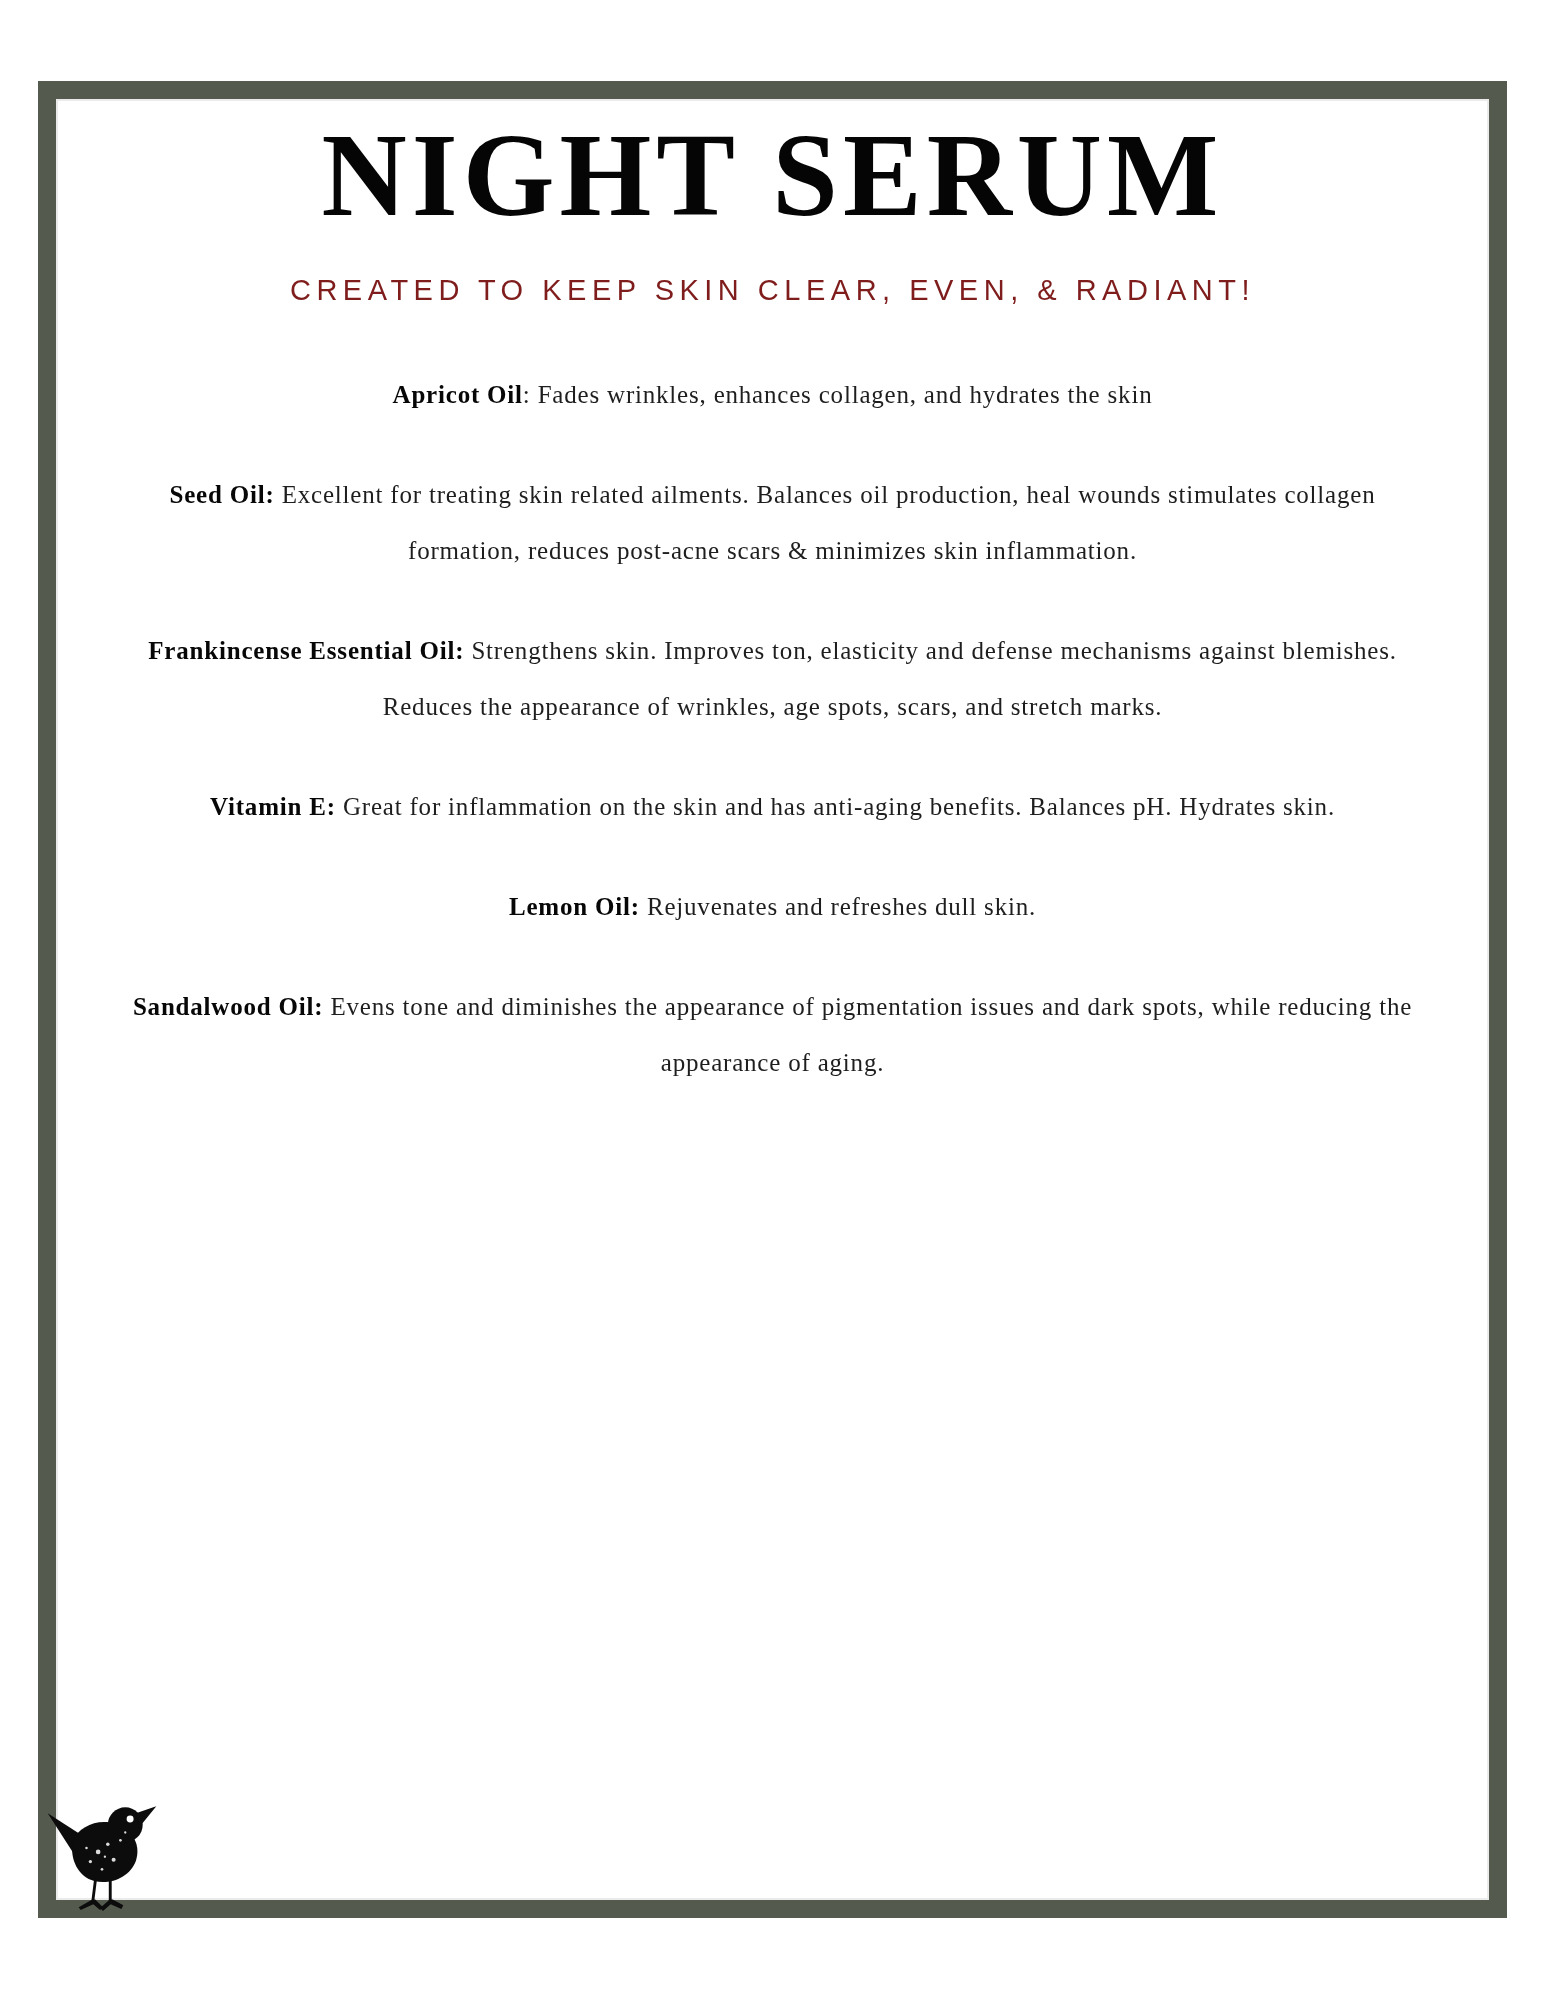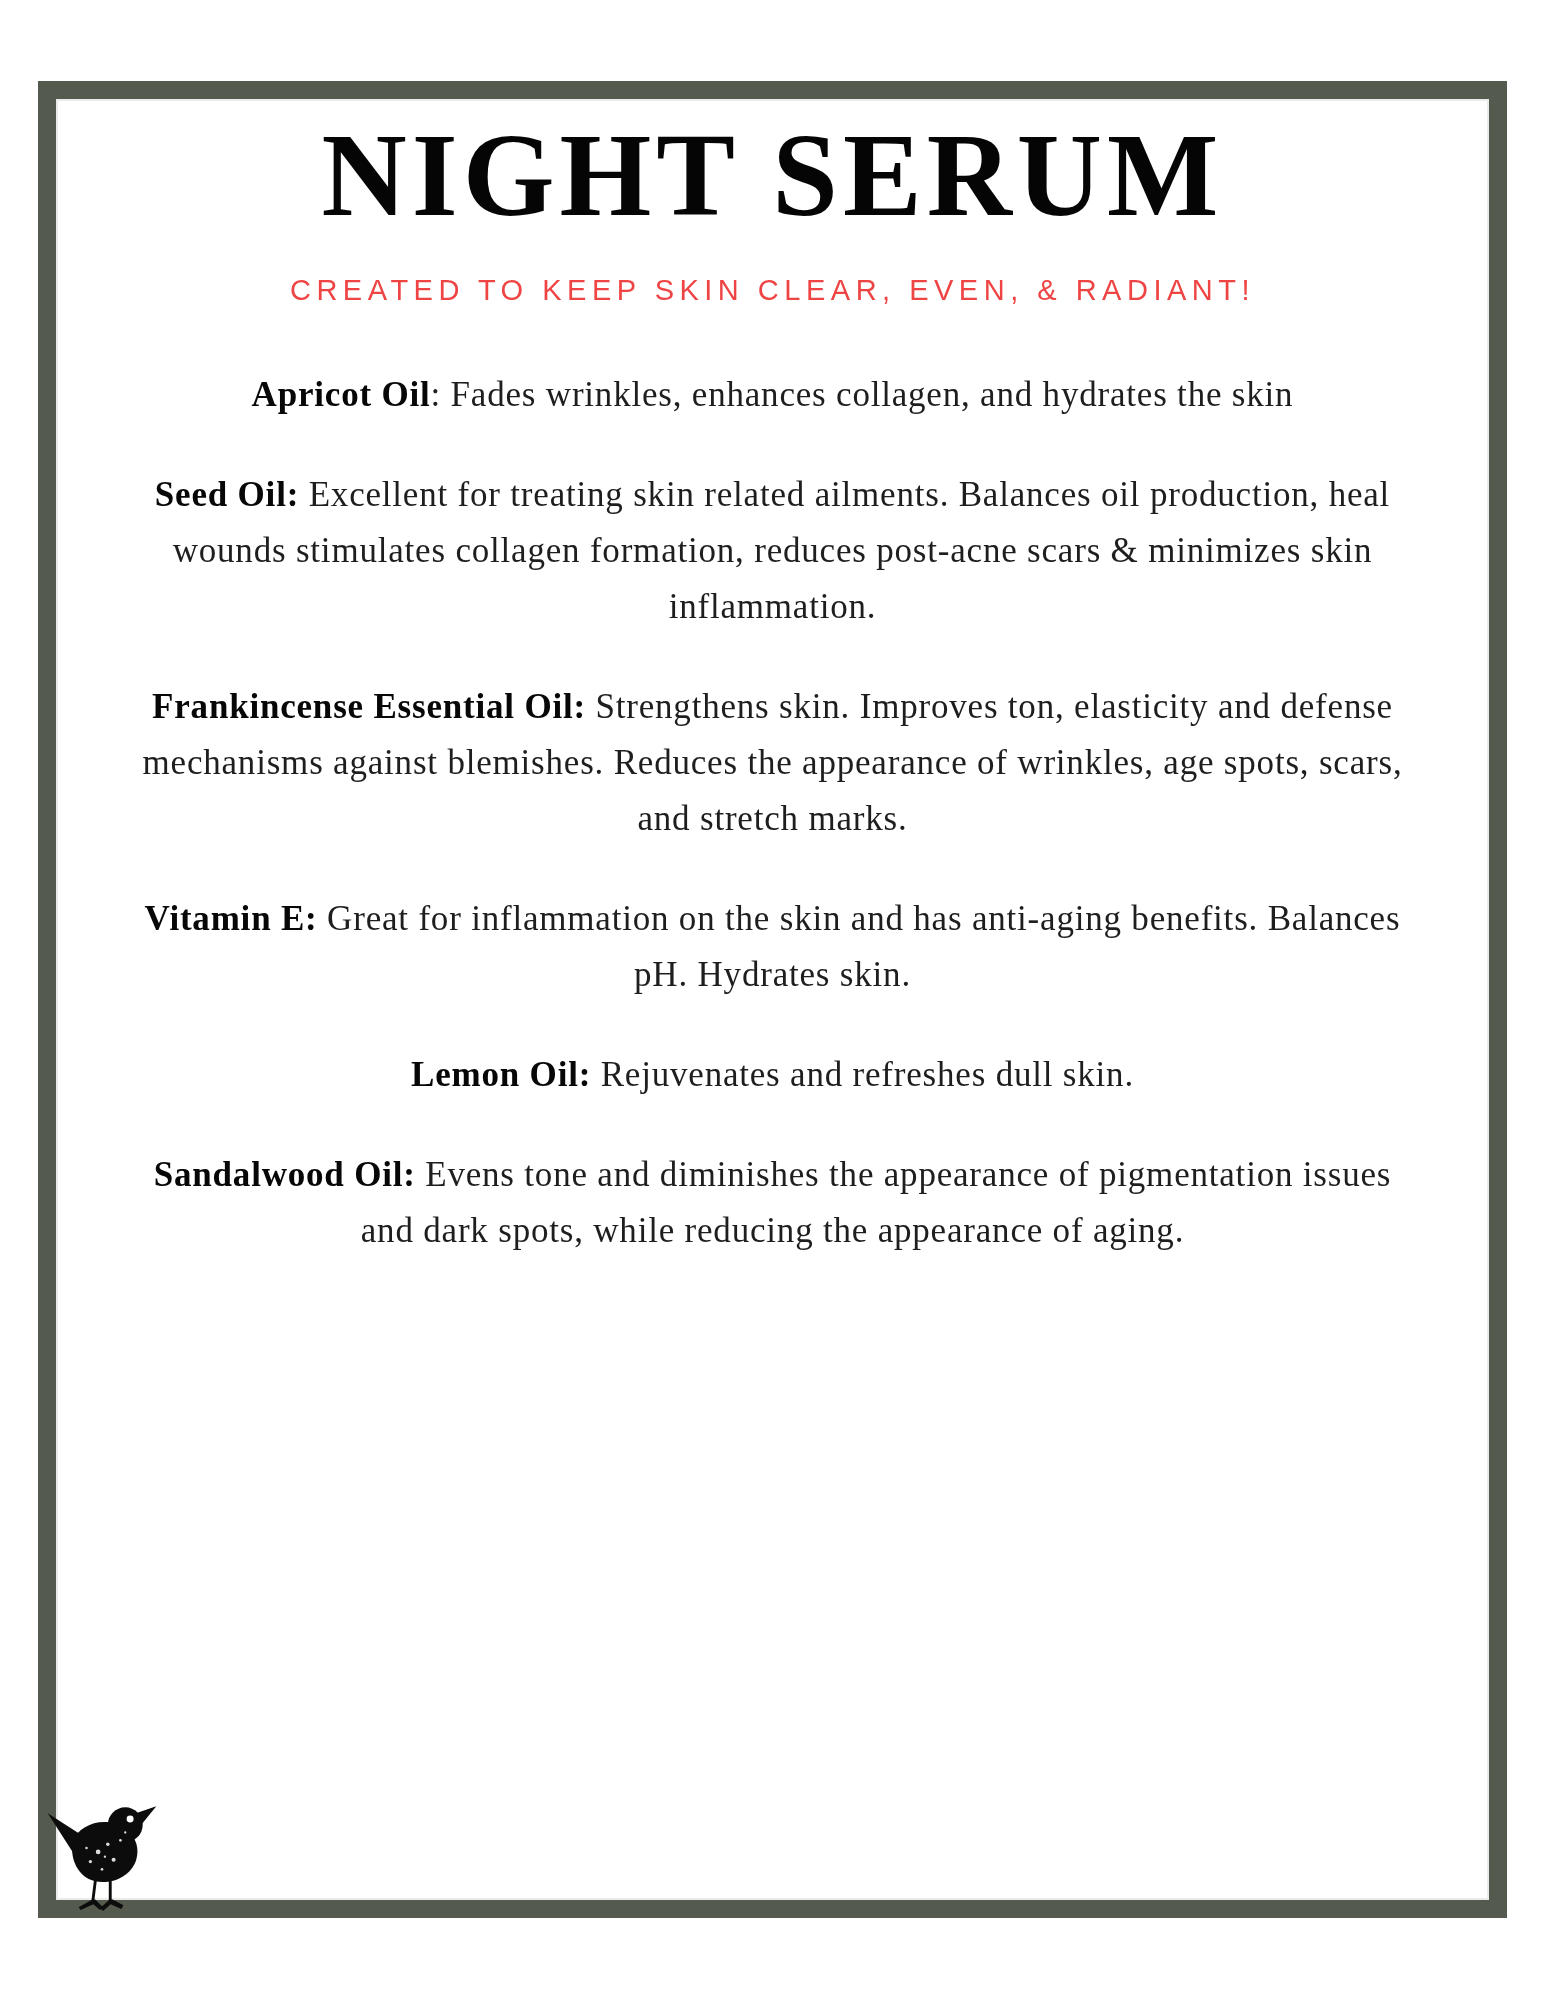--- a/index.html
+++ b/index.html
@@ -35,33 +35,33 @@
     color:#050505;
     white-space:nowrap;
   }
   .subtitle {
     margin:36px 0 0 0;
     font-family:"Liberation Sans", sans-serif;
     font-weight:400;
     font-size:29px;
     line-height:38px;
     letter-spacing:5.5px;
-    color:#ef4444;
+    color:#7f1d1d;
     white-space:nowrap;
   }
   .ingredients {
     margin:58px auto 0 auto;
     max-width:1290px;
     display:flex;
     flex-direction:column;
     gap:44px;
   }
   .ingredient {
     margin:0;
-    font-size:35px;
+    font-size:25px;
     line-height:56px;
     letter-spacing:0.8px;
     color:#1e1e1e;
   }
   .ingredient b {
     font-weight:700;
     color:#070707;
   }
   .bird {
     position:absolute;

